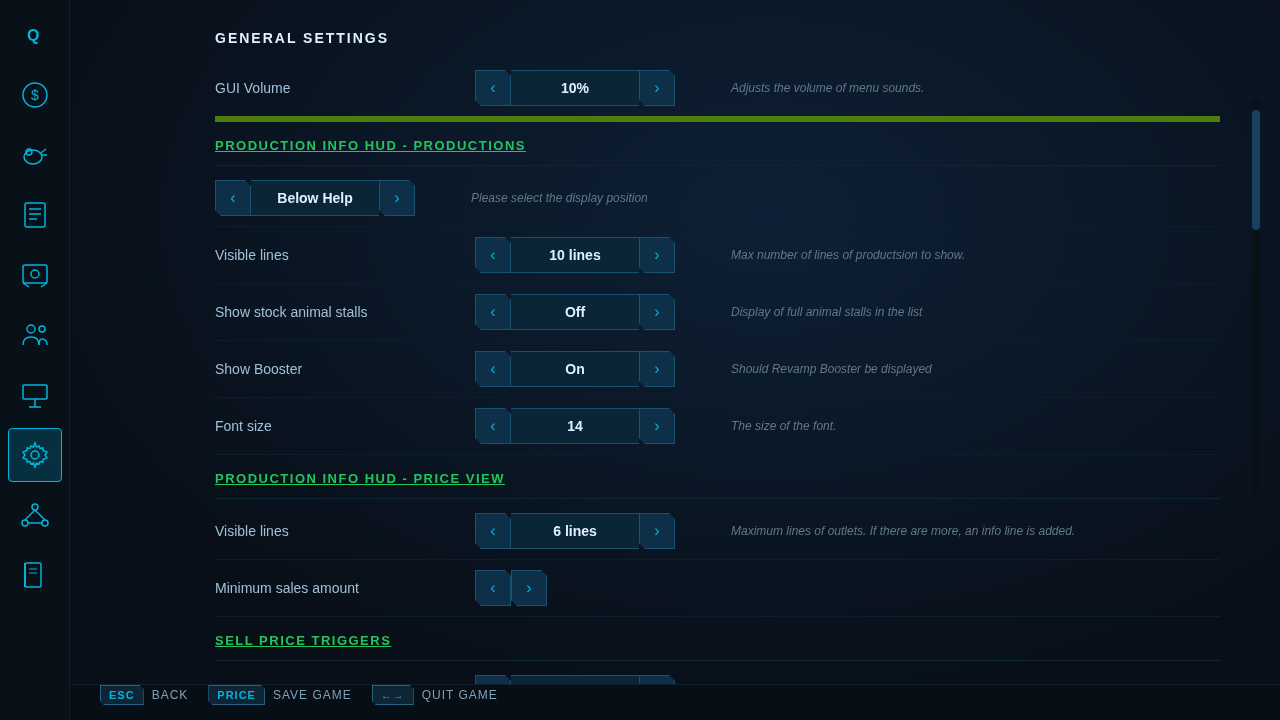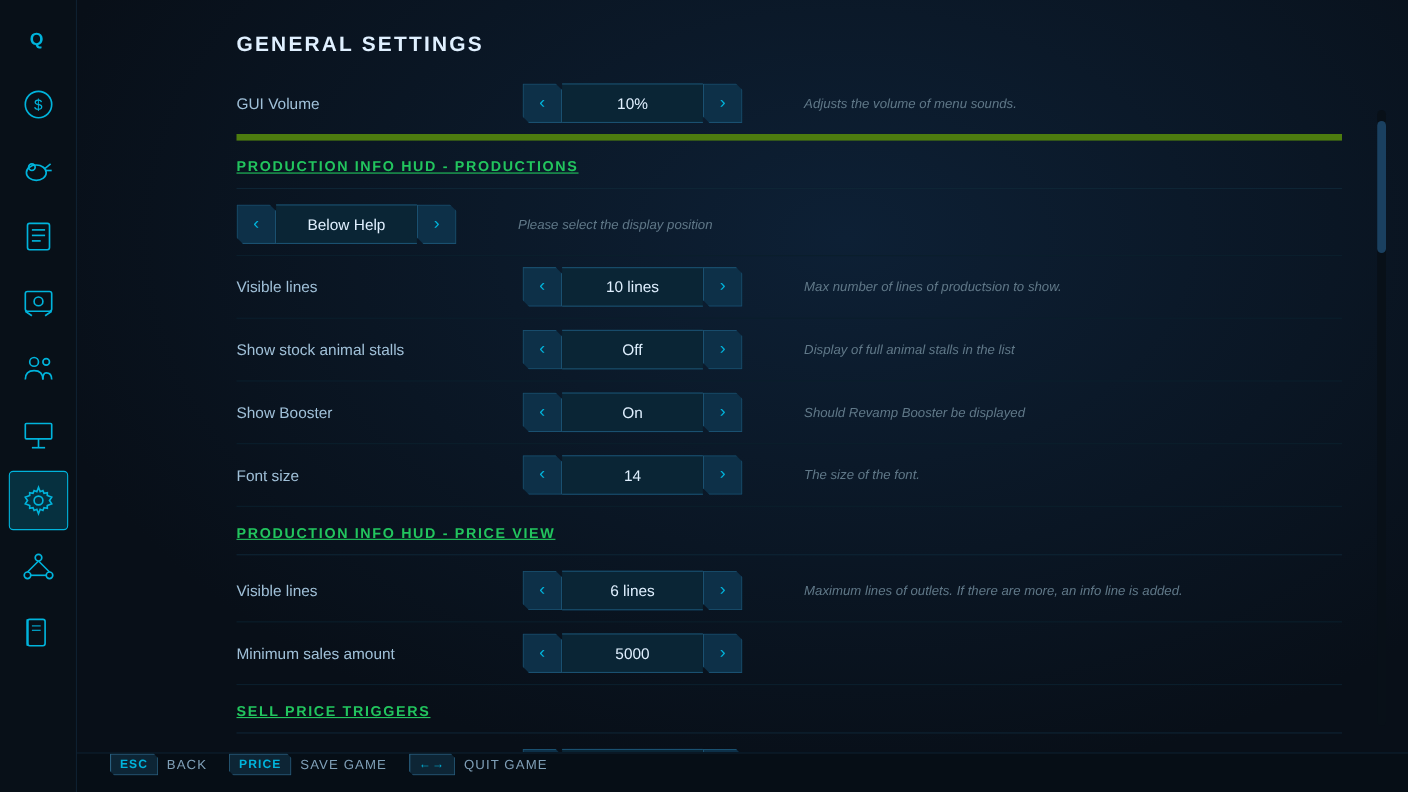--- a/index.html
+++ b/index.html
@@ -65,21 +65,21 @@
     .main {
       position: absolute;
       left: 70px; top: 0; right: 0; bottom: 0;
       z-index: 5;
       display: flex;
       flex-direction: column;
     }
 
     .page-title {
       padding: 30px 40px 20px 145px;
-      font-size: 19px;
+      font-size: 14px;
       font-weight: bold;
       color: #e0f0ff;
       letter-spacing: 2px;
       text-transform: uppercase;
     }
 
     .content-area {
       flex: 1;
       overflow-y: auto;
       padding: 0 40px 20px 145px;
@@ -153,21 +153,21 @@
     .control-value {
       flex: 1;
       height: 36px;
       background: #0a2535;
       border-top: 1px solid #1a5070;
       border-bottom: 1px solid #1a5070;
       display: flex;
       align-items: center;
       justify-content: center;
       font-size: 14px;
-      font-weight: normal;
+      font-weight: bold;
       color: #e0f0ff;
       text-align: center;
     }
 
     .setting-description {
       margin-left: 56px;
       font-size: 12px;
       color: #607888;
       flex: 1;
       font-style: italic;
@@ -405,21 +405,20 @@
         <div class="control-value">6 lines</div>
         <button class="control-btn">›</button>
       </div>
       <div class="setting-description">Maximum lines of outlets. If there are more, an info line is added.</div>
     </div>
 
     <div class="setting-row">
       <div class="setting-label">Minimum sales amount</div>
       <div class="setting-control">
         <button class="control-btn">‹</button>
-        <div class="control-value">5000</div>
         <button class="control-btn">›</button>
       </div>
     </div>
 
     <div class="section-header">SELL PRICE TRIGGERS</div>
 
     <div class="setting-row">
       <div class="setting-label">Notification sound</div>
       <div class="setting-control">
         <button class="control-btn">‹</button>

